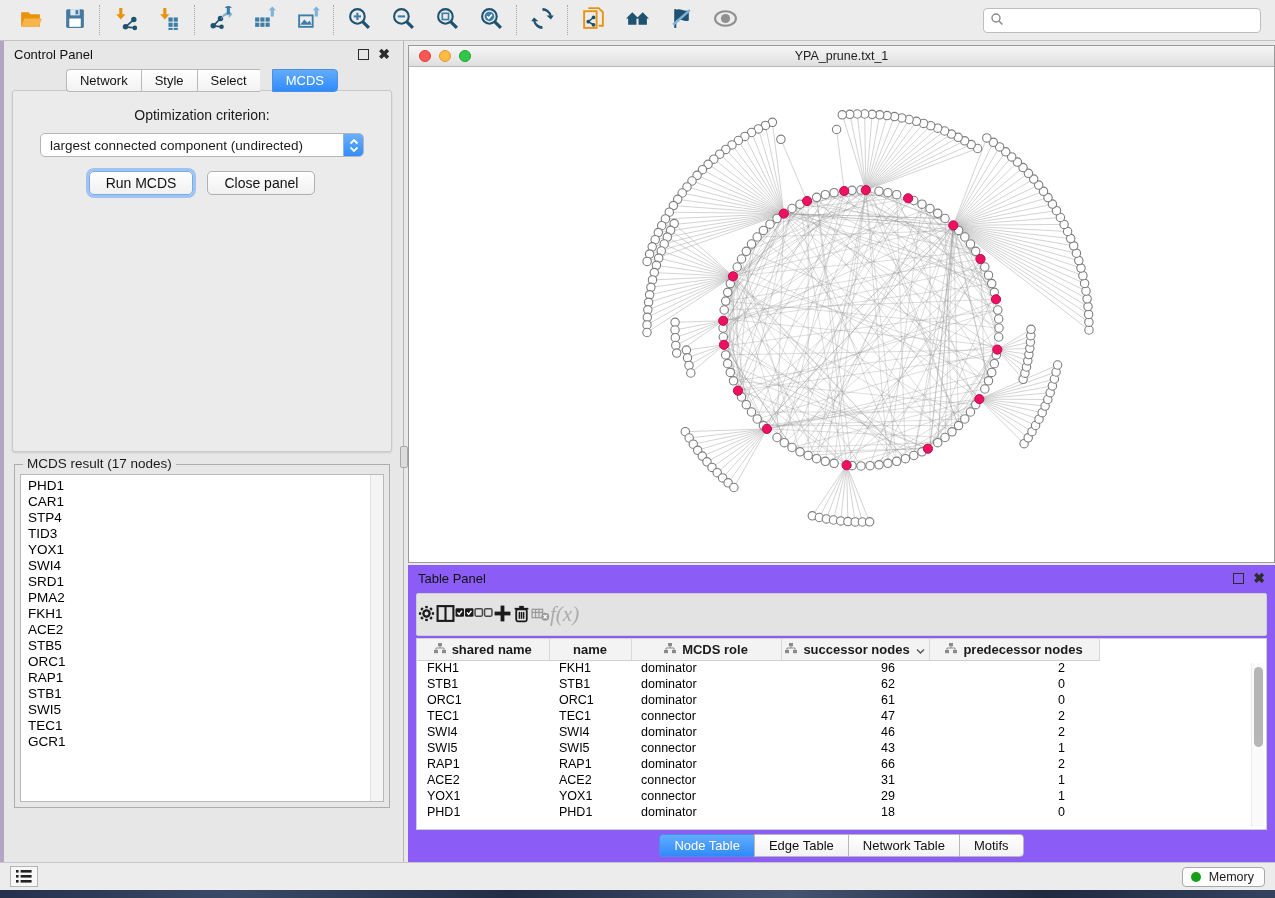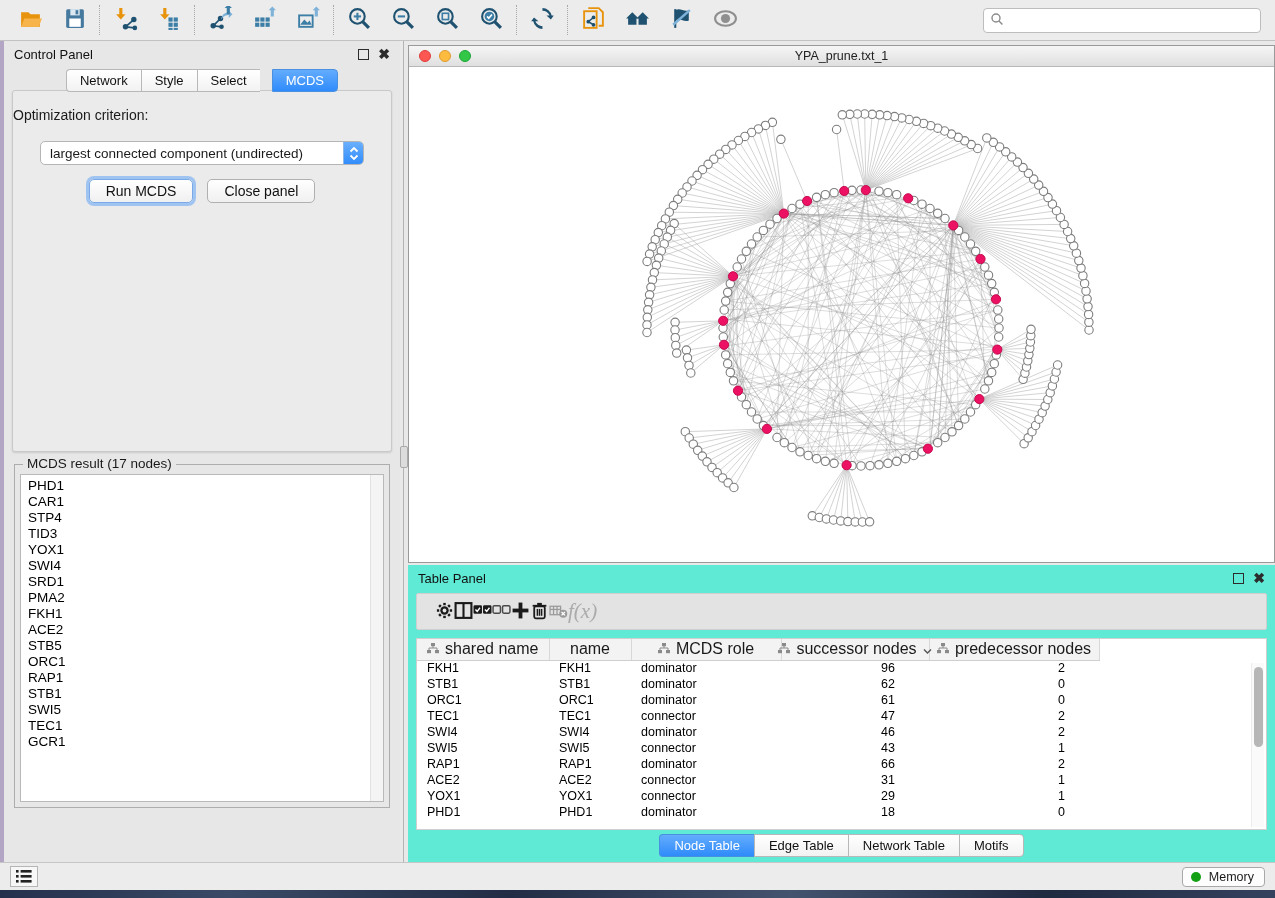--- a/index.html
+++ b/index.html
@@ -32,21 +32,21 @@
 
   .cp-tabs { display:flex; justify-content:center; margin-top:2px; position:relative; z-index:2; }
   .cp-tab { padding:3px 13px; font-size:13px; background:linear-gradient(#ffffff,#f2f2f2); border:1px solid #b8b8b8;
     border-right:none; color:#111; }
   .cp-tab:first-child { border-radius:4px 0 0 4px; }
   .cp-tab:last-child { border-right:1px solid #b8b8b8; border-radius:0 4px 4px 0; }
   .cp-tab.selected { background:linear-gradient(#63acfd,#2f8bfb); color:#fff; border-color:#4a90e0;margin-left:12px; }
 
   .cp-content { position:absolute; left:8px; right:8px; top:49px; bottom:410px; background:#ebebeb;
     border:1px solid #c9c9c9; border-radius:3px; box-shadow:0 1px 2px rgba(0,0,0,.12); padding-top:16px; }
-  .crit-label { font-size:14px; margin-bottom:18px; }
+  .crit-label { text-align:center; font-size:14px; margin-bottom:10px; }
   .dropdown { width:324px; height:24px; margin:0 auto; background:#fff; border:1px solid #b5b5b5; border-radius:5px;
     display:flex; align-items:center; overflow:hidden; }
   .dropdown-value { flex:1; padding-left:9px; font-size:13.5px; white-space:nowrap; }
   .dropdown-stepper { width:20px; height:24px; background:linear-gradient(#6cb1fd,#2f8bfb); display:flex;
     flex-direction:column; align-items:center; justify-content:center; gap:1px; border-left:1px solid #8fb8e8; }
   .dropdown-stepper svg { display:block; }
   .btn-row { display:flex; justify-content:center; gap:14px; margin-top:14px; }
   .push-btn { background:linear-gradient(#ffffff,#f0f0f0); border:1px solid #b0b0b0; border-radius:5px;
     font-size:14px; padding:3px 16px; font-family:"Liberation Sans",sans-serif; color:#111; }
   .push-btn.focused { box-shadow:0 0 0 3px rgba(110,170,245,.6); border-color:#7aabe8; }
@@ -74,28 +74,28 @@
   .traffic { display:flex; gap:8px; padding-left:10px; }
   .light { width:12px; height:12px; border-radius:50%; }
   .light.red { background:#fc5753; border:1px solid #df3e3a; }
   .light.yellow { background:#fdbc40; border:1px solid #de9b2d; }
   .light.green { background:#33c748; border:1px solid #1da534; }
   .net-title { position:absolute; left:0; right:0; text-align:center; font-size:12.5px; color:#222; }
   .net-canvas { position:absolute; left:0; top:21px; right:0; bottom:0; background:#fff; overflow:hidden; }
   .net-canvas svg { display:block; }
 
   
-  .table-panel { position:absolute; left:408px; top:565px; width:867px; height:297px; background:#5eead4; }
-  .tp-toolbar { position:absolute; left:8px; right:8px; top:28px; height:37px; background:#e3e3e3;
-    border:1px solid #cfcfcf; border-radius:2px; display:flex; align-items:center; padding-left:18px; }
+  .table-panel { position:absolute; left:408px; top:565px; width:867px; height:297px; background:#8b5cf6; }
+  .tp-toolbar { position:absolute; left:8px; right:8px; top:28px; height:43px; background:#e3e3e3;
+    border:1px solid #cfcfcf; border-radius:2px; display:flex; align-items:center; }
   .tp-tool { display:flex; align-items:center; justify-content:center; }
   .tp-table-wrap { position:absolute; left:8px; right:8px; top:73px; bottom:32px; background:#fff; border:1px solid #cfcfcf; }
   .grid { width:100%; border-collapse:collapse; table-layout:fixed; }
   .grid th { background:#f3f3f3; border-right:1px solid #d8d8d8; border-bottom:1px solid #cfcfcf;
-    font-weight:normal; font-size:16px; height:21px; padding:0 6px; white-space:nowrap;text-align:center; }
+    font-weight:bold; font-size:13px; height:21px; padding:0 6px; white-space:nowrap;text-align:center; }
   .th-inner { display:flex; align-items:center; justify-content:center; gap:6px; }
   .grid td { font-size:12.5px; height:16px; padding:0 10px; white-space:nowrap; color:#000; }
   .grid td.num { text-align:right; padding-right:34px; }
   .tp-scroll { position:absolute; right:2px; top:24px; bottom:2px; width:13px; background:#fafafa; border-left:1px solid #ececec; }
   .tp-thumb { position:absolute; left:2px; top:4px; width:9px; height:80px; background:#b6b6b6; border-radius:5px; }
 
   .tp-tabs { position:absolute; left:0; right:0; bottom:5px; display:flex; justify-content:center; }
   .tp-tab { padding:3px 14px; font-size:13px; background:linear-gradient(#ffffff,#f2f2f2); border:1px solid #b8b8b8;
     border-right:none; color:#111; }
   .tp-tab:first-child { border-radius:4px 0 0 4px; }

